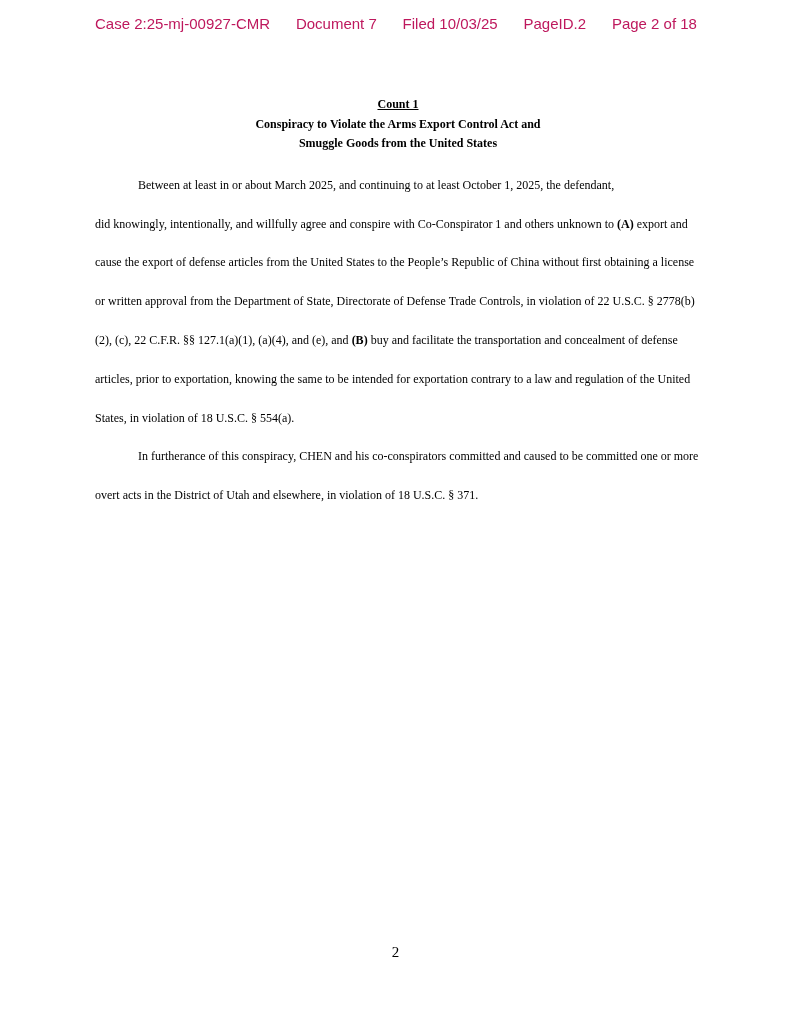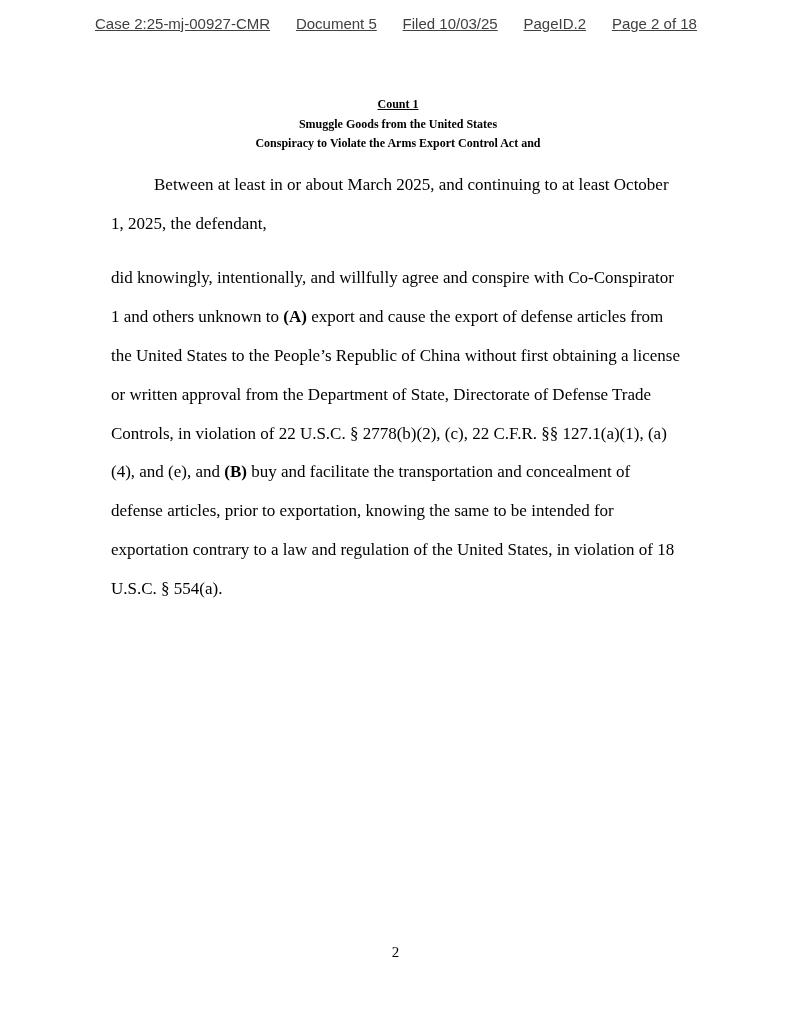--- a/index.html
+++ b/index.html
@@ -18,42 +18,41 @@
   }
   .ecf-header {
     position: absolute;
     top: 15px;
     left: 95px;
     width: 602px;
     display: flex;
     justify-content: space-between;
     font-family: "Liberation Sans", sans-serif;
     font-size: 15px;
-    color: #404040;
+    color: #be185d;
     white-space: nowrap;
-    text-decoration: underline;
   }
   .content {
     position: absolute;
     top: 95px;
     left: 95px;
     width: 606px;
   }
   .title-block {
     text-align: center;
     font-weight: bold;
     font-size: 12px;
     line-height: 19.6px;
   }
   .u {
     text-decoration: underline;
   }
   .para {
-    margin: 16px;
-    font-size: 17px;
+    margin: 0;
+    font-size: 12px;
     line-height: 38.8px;
     text-align: left;
   }
   .para.first {
     margin-top: 12px;
   }
   .para.indent {
     text-indent: 43px;
   }
   .para.name {
@@ -74,37 +73,38 @@
     color: #000000;
   }
 </style>
 </head>
 <body>
 
 <div class="page">
 
   <header class="ecf-header">
     <span>Case 2:25-mj-00927-CMR</span>
-    <span>Document 5</span>
+    <span>Document 7</span>
     <span>Filed 10/03/25</span>
     <span>PageID.2</span>
     <span>Page 2 of 18</span>
   </header>
 
   <main class="content">
 
     <div class="title-block">
       <div><span class="u">Count 1</span></div>
+      <div>Conspiracy to Violate the Arms Export Control Act and</div>
       <div>Smuggle Goods from the United States</div>
-      <div>Conspiracy to Violate the Arms Export Control Act and</div>
     </div>
 
     <p class="para first indent">Between at least in or about March 2025, and continuing to at least October 1, 2025, the defendant,</p>
 
 
     <p class="para"><span>did knowingly, intentionally, and willfully agree and conspire with Co-Conspirator 1 and others unknown to </span><span class="seg-bold">(A)</span><span> export and cause the export of defense articles from the United States to the People’s Republic of China without first obtaining a license or written approval from the Department of State, Directorate of Defense Trade Controls, in violation of 22 U.S.C. § 2778(b)(2), (c), 22 C.F.R. §§ 127.1(a)(1), (a)(4), and (e), and </span><span class="seg-bold">(B)</span><span> buy and facilitate the transportation and concealment of defense articles, prior to exportation, knowing the same to be intended for exportation contrary to a law and regulation of the United States, in violation of 18 U.S.C. § 554(a).</span></p>
 
+    <p class="para indent">In furtherance of this conspiracy, CHEN and his co-conspirators committed and caused to be committed one or more overt acts in the District of Utah and elsewhere, in violation of 18 U.S.C. § 371.</p>
 
   </main>
 
   <footer class="page-number">2</footer>
 
 </div>
 
 </body></html>

